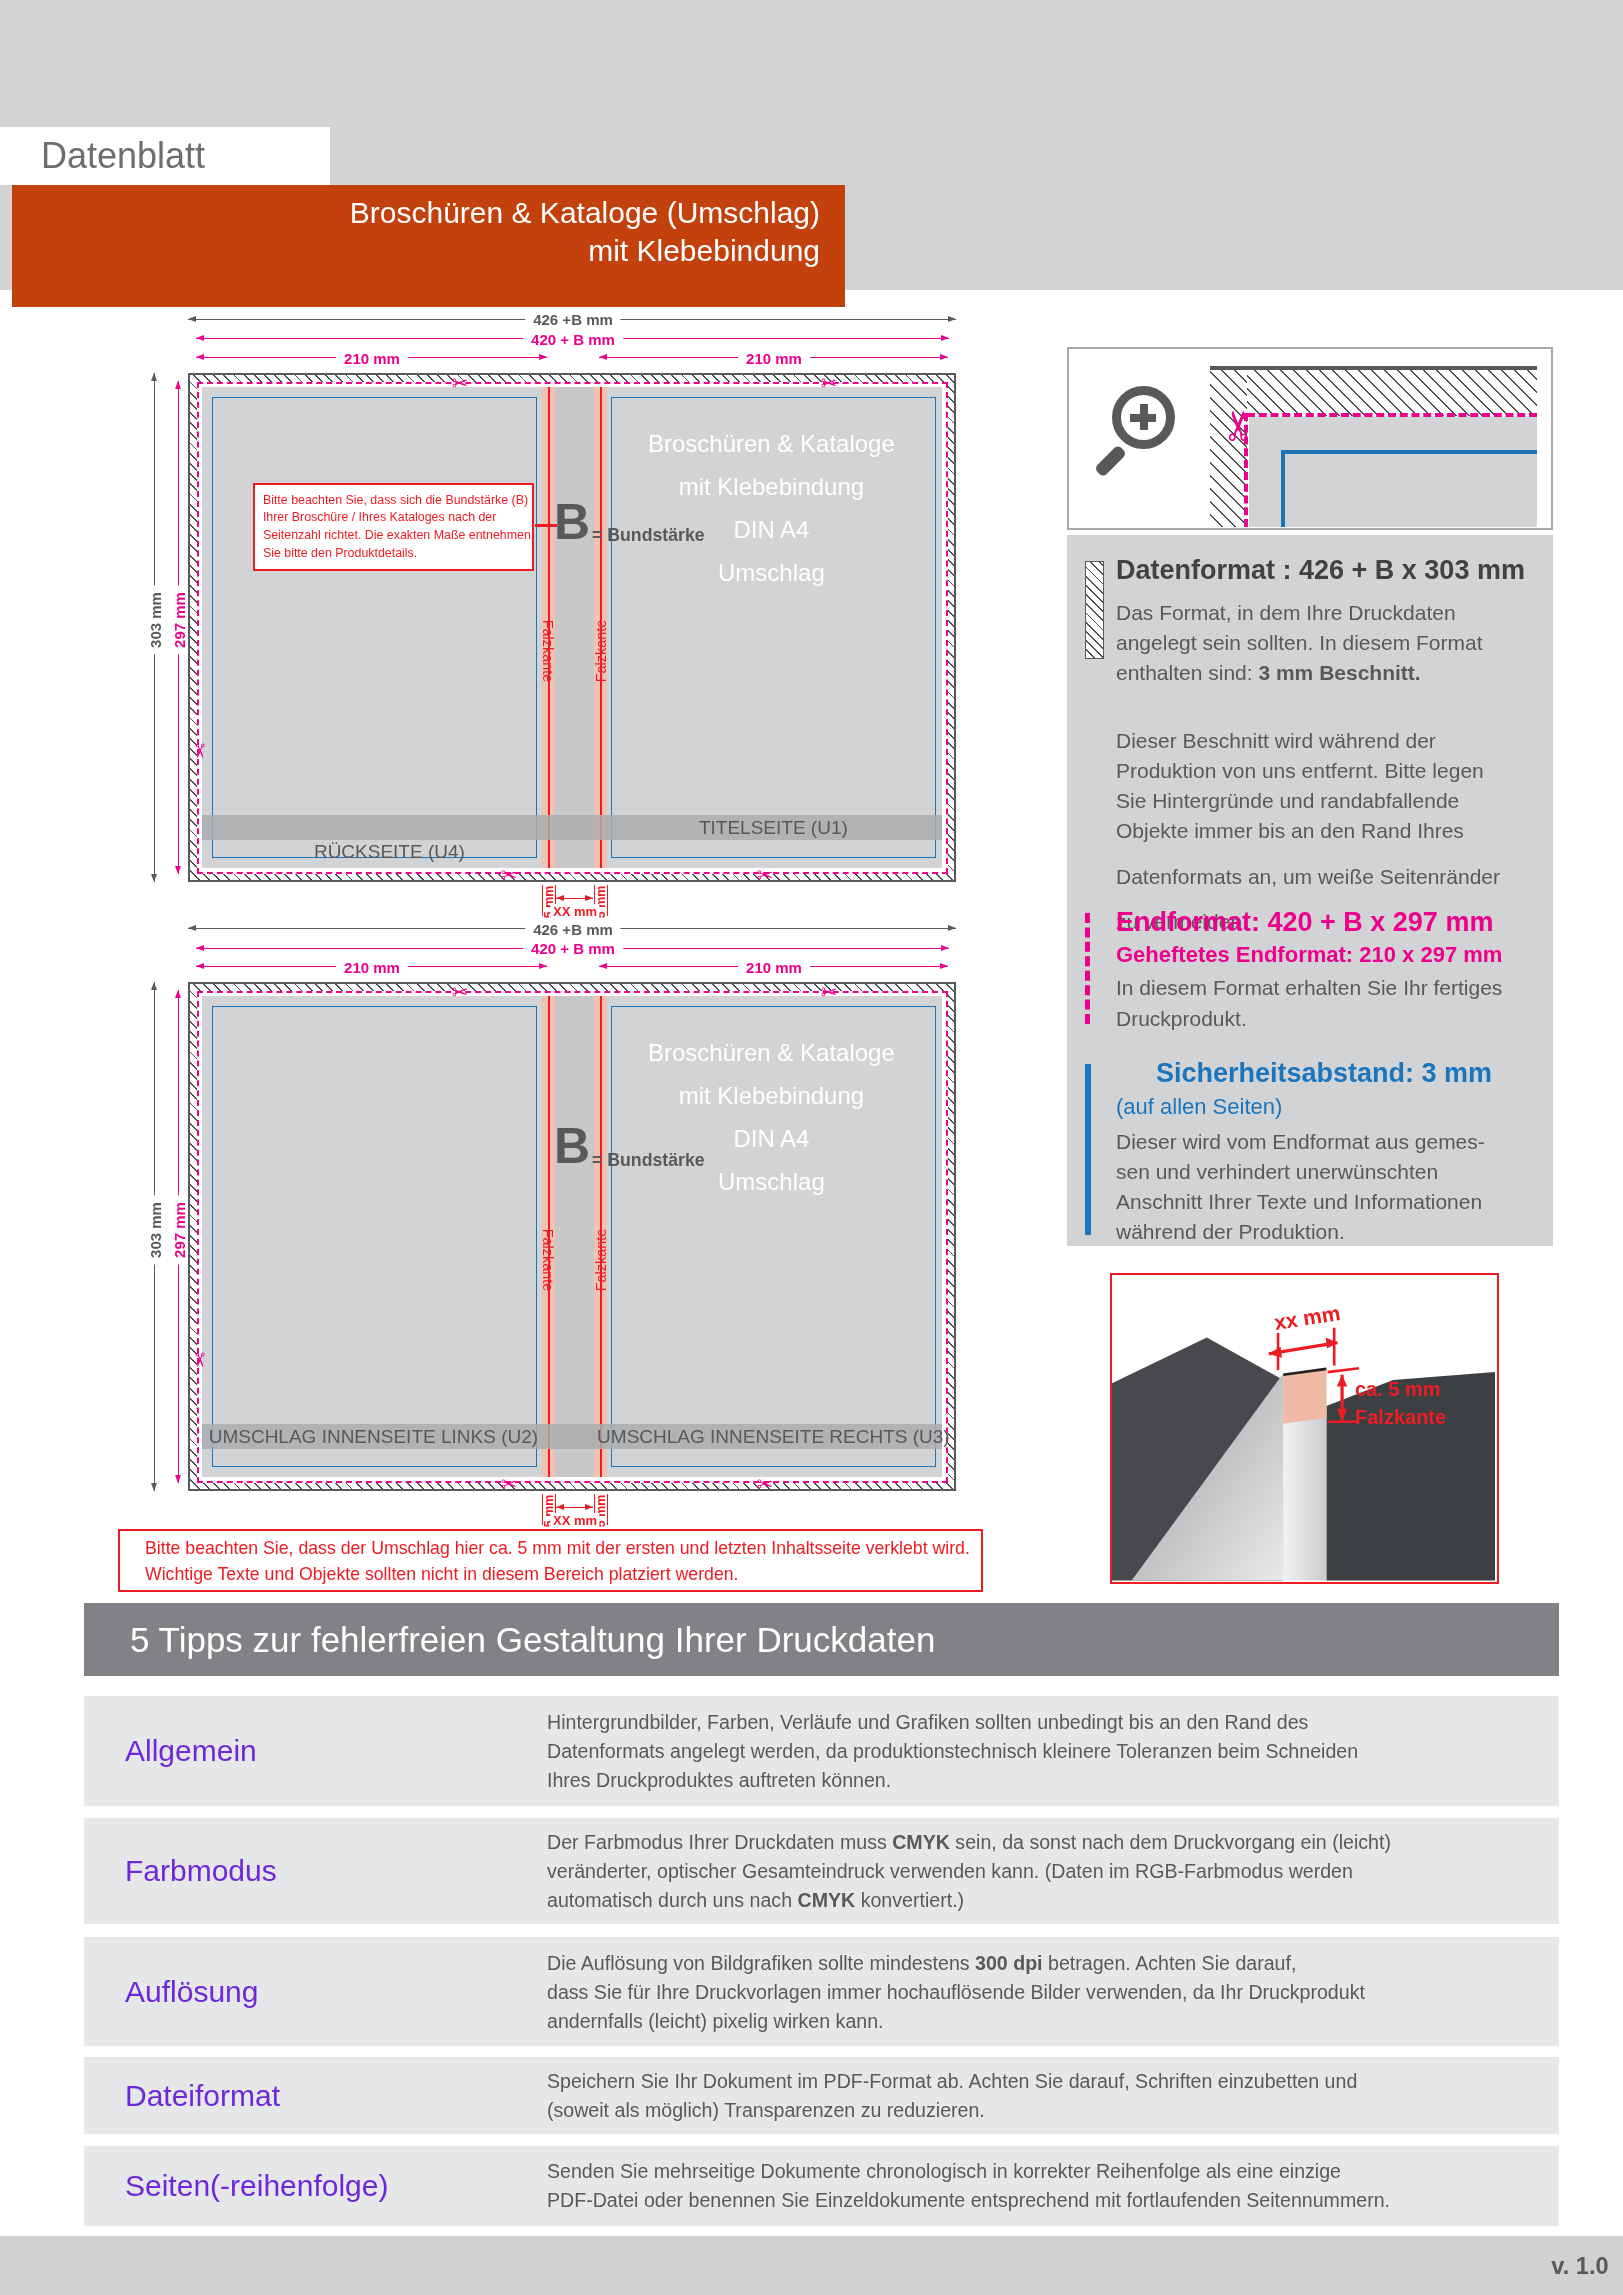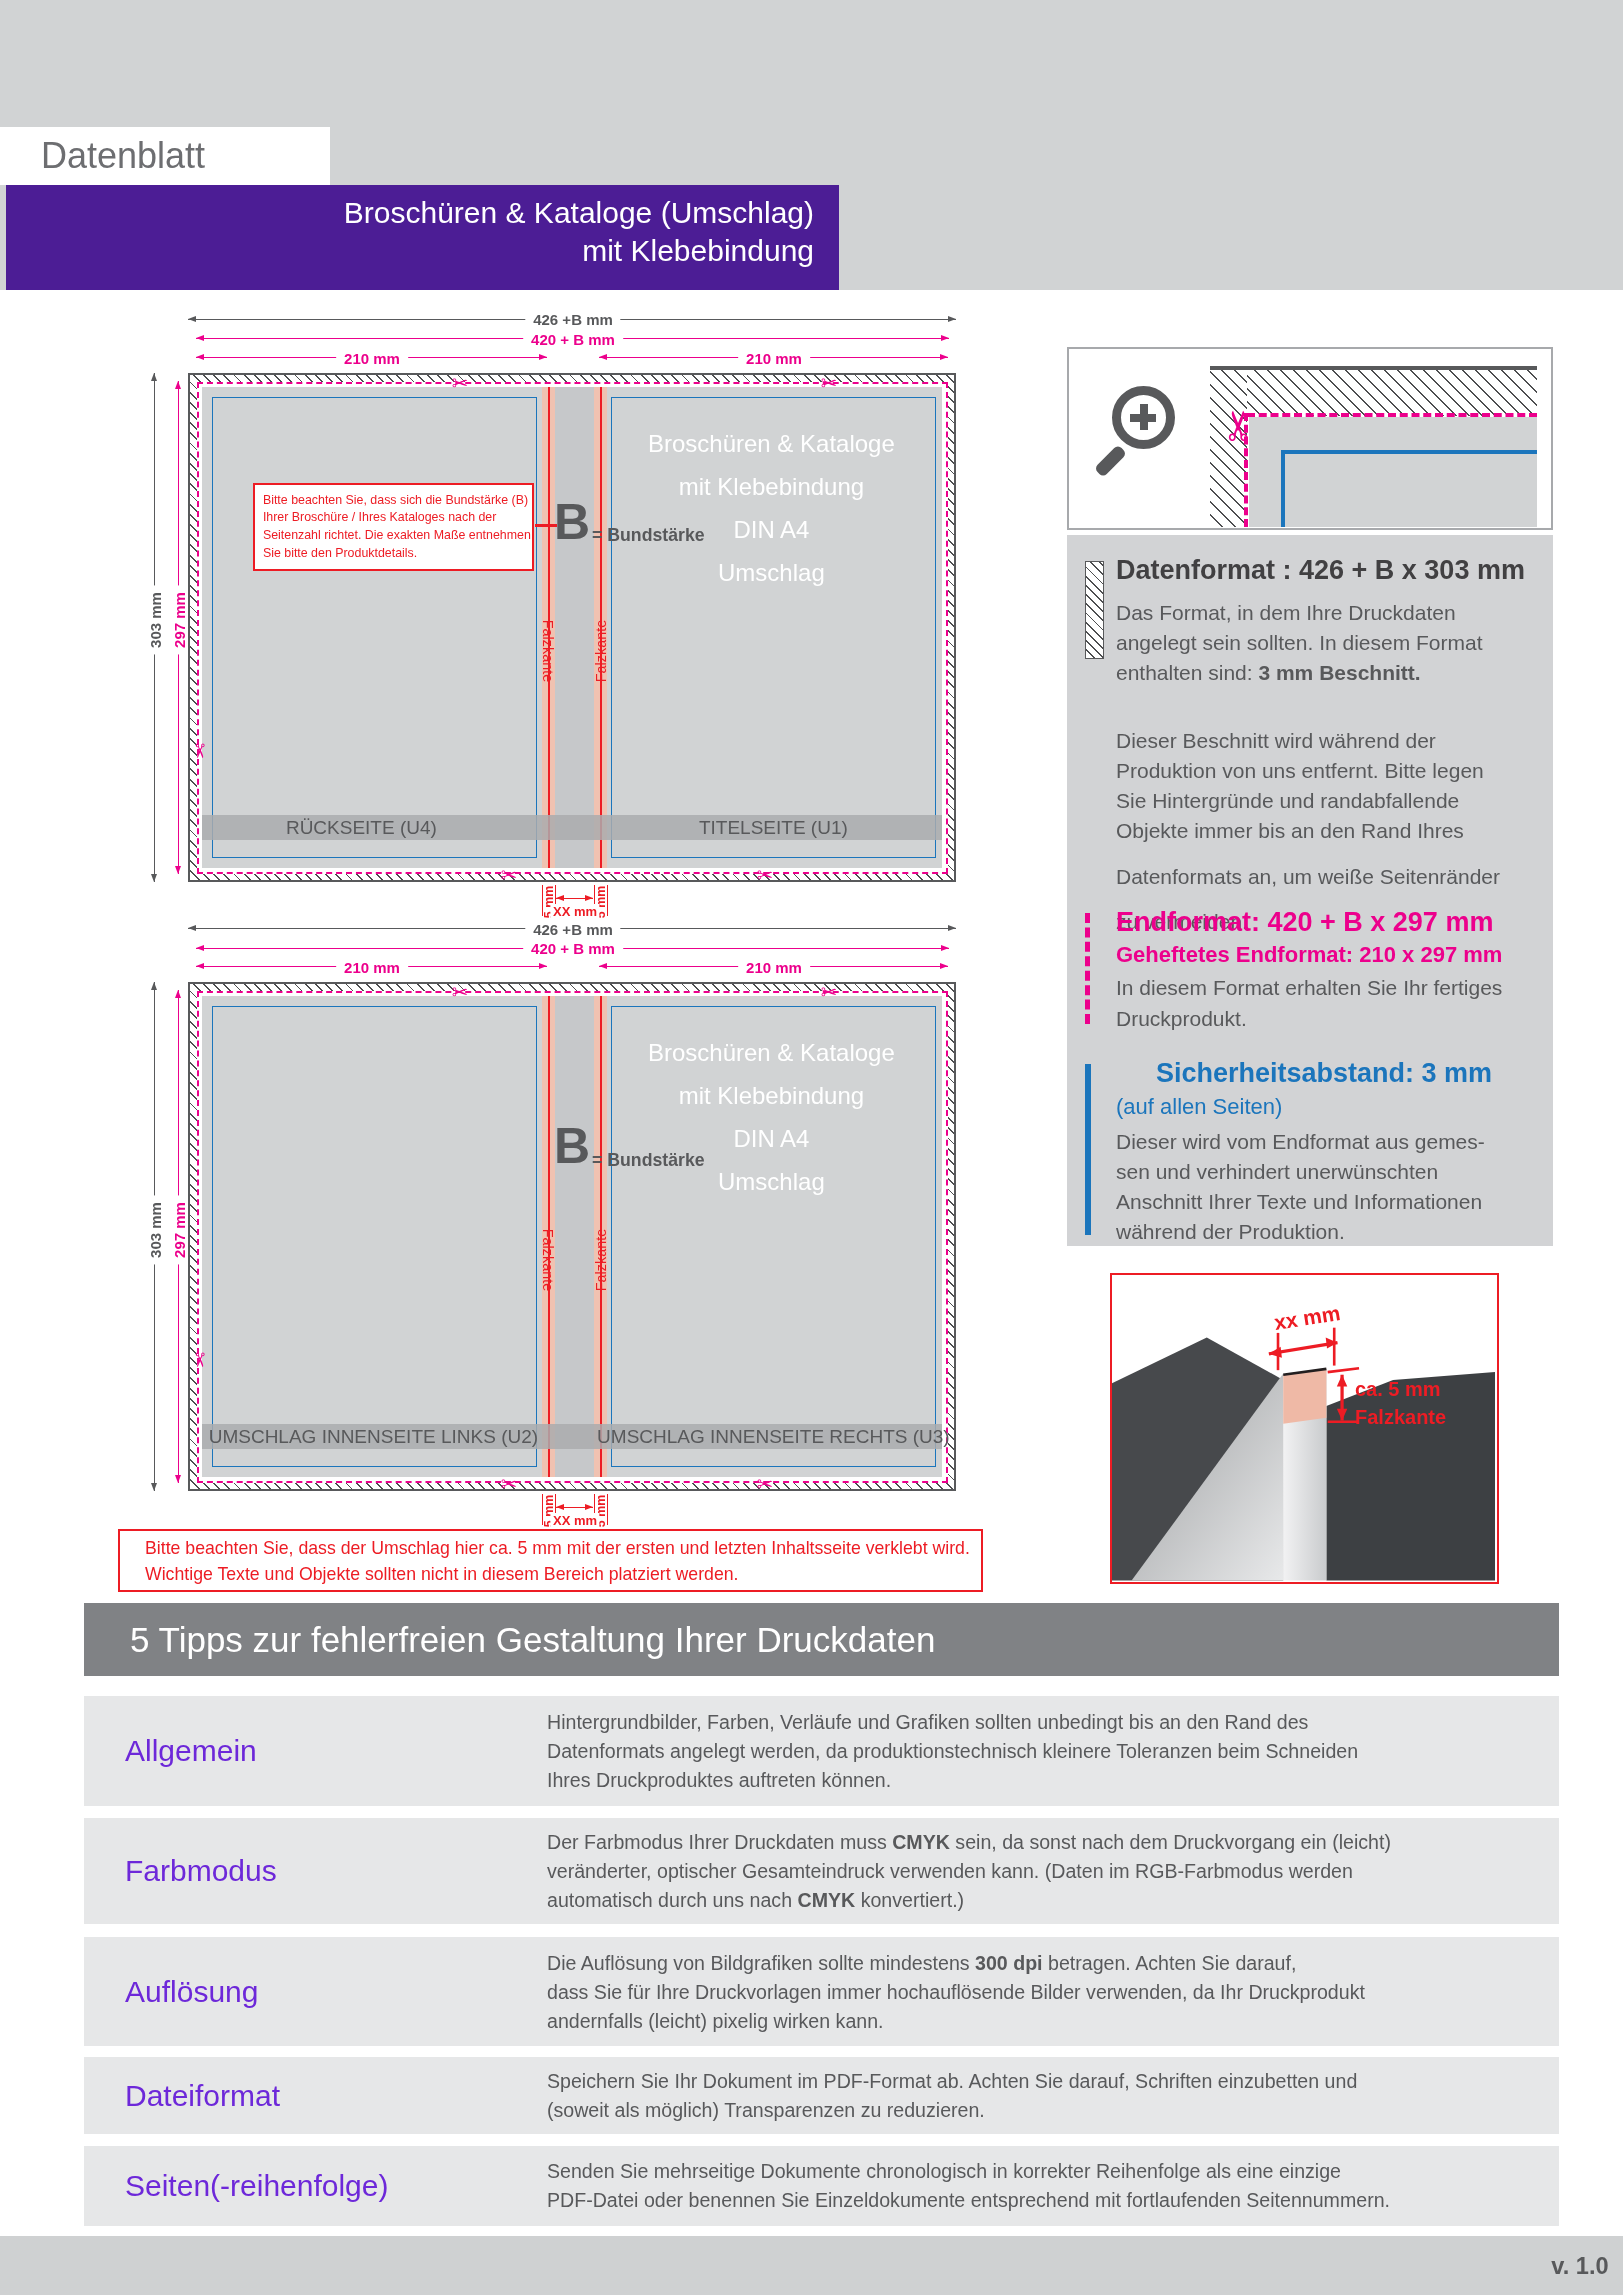--- a/index.html
+++ b/index.html
@@ -62,21 +62,21 @@
 </style>
 </head>
 <body>
 
 <div id="canvas">
 
   <div class="abs" style="left:0;top:0;width:1623px;height:290px;background:#d1d3d4;"></div>
   <div class="abs" style="left:0;top:127px;width:330px;height:58px;background:#fff;">
     <span style="position:absolute;left:41px;top:50%;transform:translateY(-50%);font-size:36px;color:#6d6e71;">Datenblatt</span>
   </div>
-  <div class="abs" style="left:6px;top:185px;width:833px;height:105px;background:#4c1d95;color:#fff;text-align:right;">
+  <div class="abs" style="left:12px;top:185px;width:833px;height:122px;background:#c2410c;color:#fff;text-align:right;">
     <div style="font-size:30px;line-height:38px;margin:9.2px 25px 0 0;">Broschüren &amp; Kataloge (Umschlag)</div>
     <div style="font-size:30px;line-height:38px;margin:0 25px 0 0;">mit Klebebindung</div>
   </div>
 
   <div class="dimh gray" style="left:188px;top:319px;width:768px;"></div>
   <span class="dlabel gray" style="left:573px;top:319px;">426 +B mm</span>
   <div class="dimh mag" style="left:196px;top:338px;width:753px;"></div>
   <span class="dlabel mag" style="left:573px;top:339px;">420 + B mm</span>
   <div class="dimh mag" style="left:196px;top:357px;width:351px;"></div>
   <span class="dlabel mag" style="left:372px;top:358px;">210 mm</span>
@@ -97,21 +97,21 @@
       <div class="fold" style="left:392px;"></div>
       <span class="falz cw" style="left:346px;top:264px;">Falzkante</span>
       <span class="falz" style="left:399px;top:264px;">Falzkante</span>
       <div class="covertitle" style="left:438px;top:35px;">
         <div>Broschüren &amp; Kataloge</div>
         <div>mit Klebebindung</div>
         <div>DIN A4</div>
         <div>Umschlag</div>
       </div>
       <div class="uband"></div>
-      <span class="ulabel" style="left:159px;">RÜCKSEITE (U4)</span>
+      <span class="ulabel" style="left:187px;margin-top:24px;">RÜCKSEITE (U4)</span>
       <span class="ulabel" style="left:571px;">TITELSEITE (U1)</span>
     </div>
 
     <div class="notebox">
       <div>Bitte beachten Sie, dass sich die Bundstärke (B)</div>
       <div>Ihrer Broschüre / Ihres Kataloges nach der</div>
       <div>Seitenzahl richtet. Die exakten Maße entnehmen</div>
       <div>Sie bitte den Produktdetails.</div>
     </div>
     <div class="abs" style="left:345px;top:149px;width:22px;height:3.3px;background:#ed1c24;"></div>

